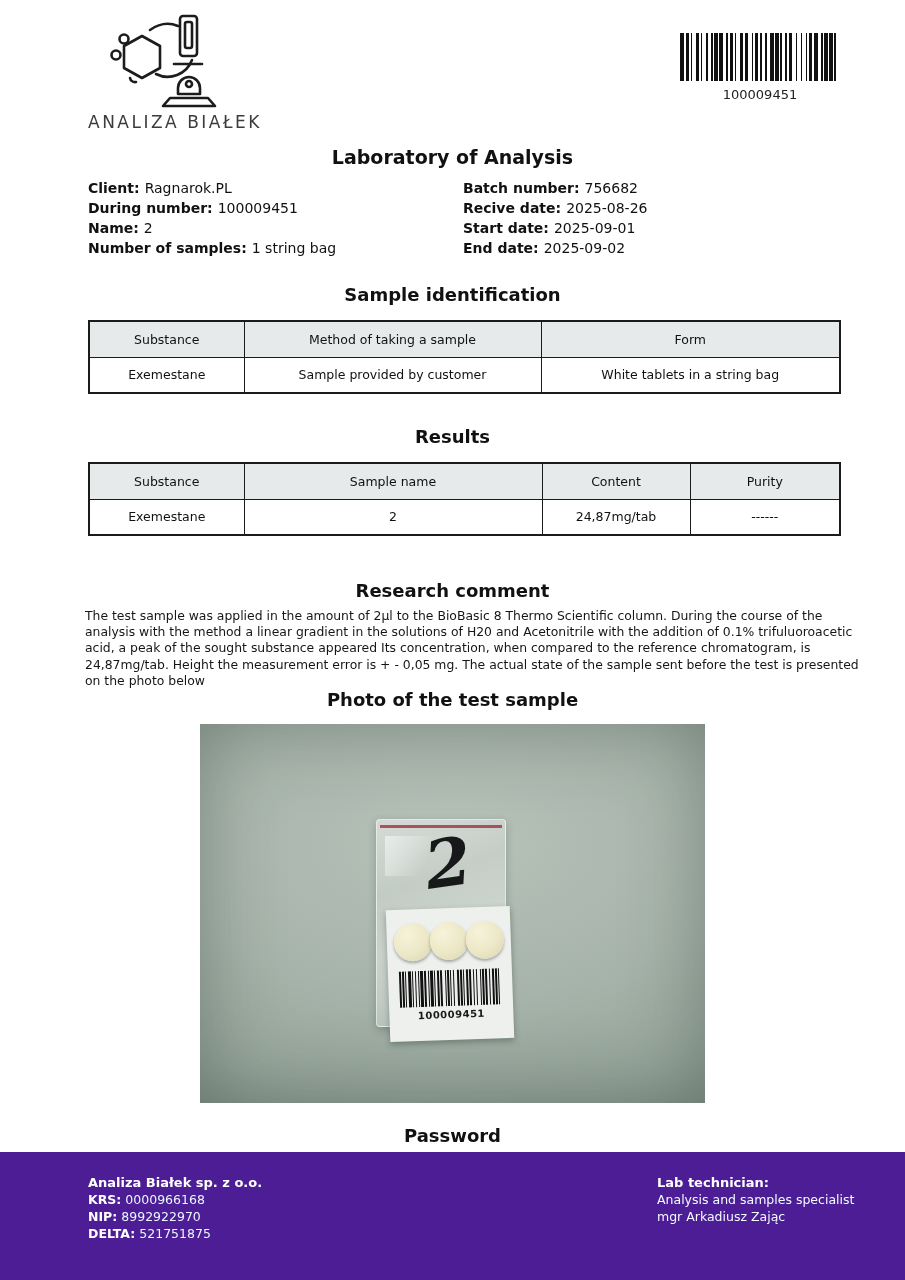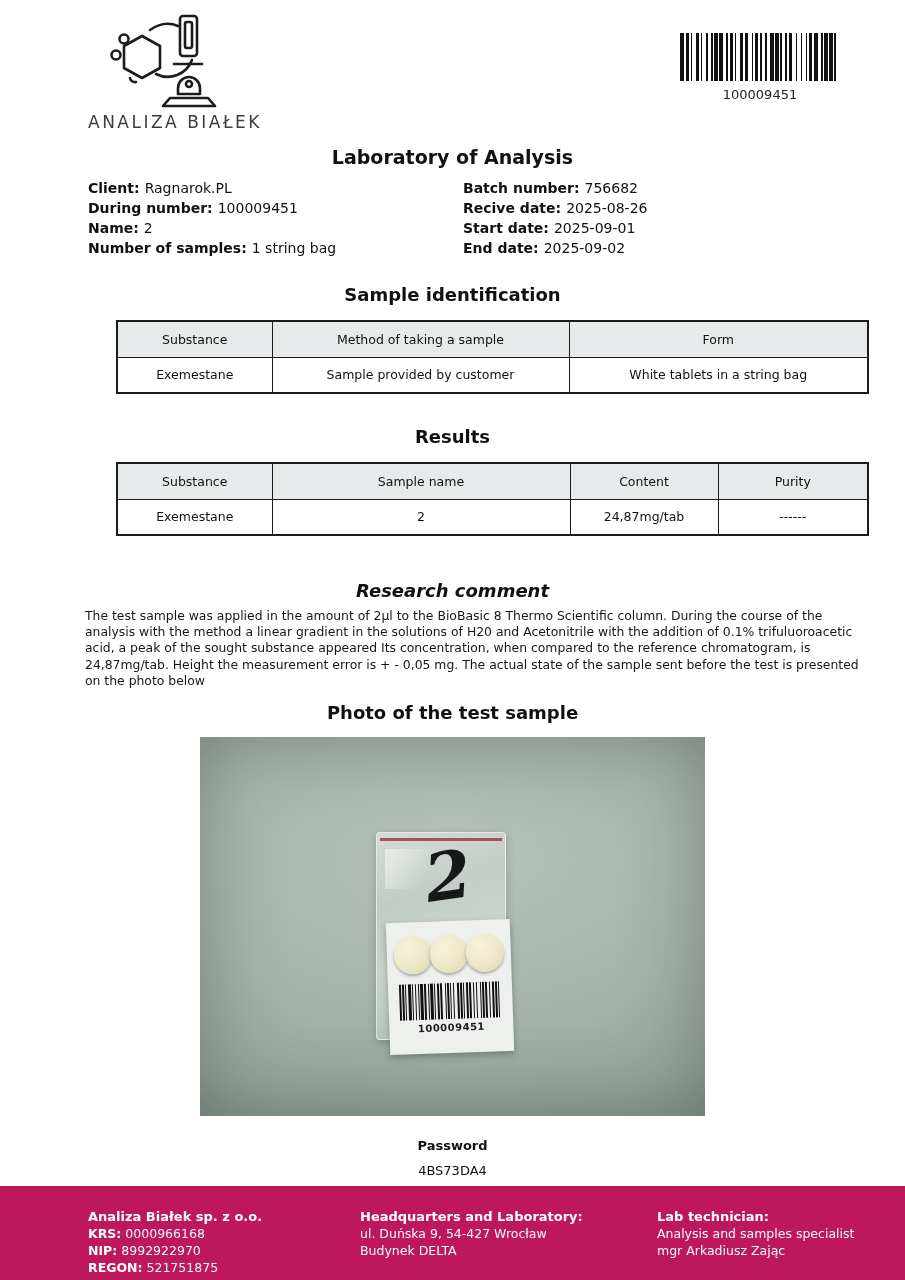--- a/index.html
+++ b/index.html
@@ -24,32 +24,32 @@
   .info .col { position:absolute; top:0; }
   .info .col.left { left:88px; }
   .info .col.right { left:463px; }
   .info .line { margin-bottom:4px; white-space:nowrap; }
   .info .lbl { font-weight:700; }
   .info .val { margin-left:5px; }
 
   .section-h { text-align:center; font-size:18px; font-weight:700; }
 
   
-  table.grid { border-collapse:collapse; margin:15px 0 0 116px; width:751px; table-layout:fixed; }
+  table.grid { border-collapse:collapse; margin:15px 0 0 88px; width:751px; table-layout:fixed; }
   table.grid th, table.grid td { border:1.5px solid #1b1b1b; font-weight:400; font-size:12.5px; text-align:center; height:36px; padding:4px 6px; }
   table.grid { border:2px solid #1b1b1b; }
   table.grid thead th { background:#e7eaea; }
   table.grid tbody td { background:#fff; }
   #tbl-ident col.c0 { width:155px; } #tbl-ident col.c1 { width:297px; } #tbl-ident col.c2 { width:299px; }
   #tbl-res col.c0 { width:155px; } #tbl-res col.c1 { width:298px; } #tbl-res col.c2 { width:148px; } #tbl-res col.c3 { width:150px; }
 
   .h-ident { margin-top:26px; }
   .h-results { margin-top:32px; }
-  .h-comment { margin-top:44px;font-style:italic; }
-  .h-photo { margin-top:13px; }
+  .h-comment { margin-top:44px; }
+  .h-photo { margin-top:0; }
 
   .comment-text { margin:7px 0 0 85px; width:778px; font-size:12.4px; line-height:16.2px; color:#161616; }
 
   
   .photo { position:relative; margin:14px 0 0 200px; width:505px; height:379px; overflow:hidden;
            background:radial-gradient(130% 95% at 50% 32%, #b7c2b9 0%, #a7b4ab 42%, #96a59b 70%, #7d8d84 100%);
            box-shadow:inset 0 0 80px rgba(35,50,44,0.35); }
   .bag { position:absolute; left:176px; top:95px; width:130px; height:208px; border-radius:4px;
          background:linear-gradient(160deg, rgba(255,255,255,0.45) 0%, rgba(255,255,255,0.22) 30%, rgba(255,255,255,0.38) 55%, rgba(255,255,255,0.2) 100%);
          border:1px solid rgba(255,255,255,0.55); box-shadow:0 3px 8px rgba(30,45,38,0.25); }
@@ -62,25 +62,25 @@
                  transform:rotate(-2deg); box-shadow:0 3px 6px rgba(30,45,38,0.35); }
   .tablets { position:absolute; left:0; right:0; top:14px; display:flex; justify-content:center; }
   .tablet { width:38px; height:38px; margin:0 -1px; border-radius:50%; flex:none;
             background:radial-gradient(circle at 35% 30%, #f7f3da 0%, #ece7c6 55%, #d8d3b0 100%);
             box-shadow:0 2px 3px rgba(20,30,25,0.35); }
   .card-barcode { position:absolute; left:50%; top:62px; transform:translateX(-50%); width:106px; }
   .card-barcode .bars { height:36px; }
   .card-barcode .num { margin-top:3px; text-align:center; font-size:10px; font-weight:700; color:#1a1a1a; letter-spacing:0.5px; }
 
   
-  .password-label { margin-top:22px; text-align:center; font-size:13px; font-weight:700; }
+  .password-label { margin-top:22px; text-align:center; font-size:18px; font-weight:700; }
   .password-value { margin-top:10px; text-align:center; font-size:13px; }
 
   
-  .footer { position:absolute; left:0; right:0; bottom:0; height:94px; background:#be185d; color:#fff; }
+  .footer { position:absolute; left:0; right:0; bottom:0; height:128px; background:#4c1d95; color:#fff; }
   .footer .fcol { position:absolute; top:22px; font-size:12.5px; line-height:17px; }
   .footer .fcol.c1 { left:88px; }
   .footer .fcol.c2 { left:360px; }
   .footer .fcol.c3 { left:657px; }
   .footer .ftitle { font-weight:700; font-size:13px; }
   .footer .flbl { font-weight:700; }
   .footer .fval { color:#e9f7fd; margin-left:4px; }
   .footer .fline { color:#f2fbff; }
 </style>
 </head>
@@ -331,26 +331,21 @@
   </div>
 
   <div class="password-label">Password</div>
   <div class="password-value">4BS73DA4</div>
 
   <div class="footer">
     <div class="fcol c1">
       <div class="ftitle">Analiza Białek sp. z o.o.</div>
       <div><span class="flbl">KRS:</span><span class="fval">0000966168</span></div>
       <div><span class="flbl">NIP:</span><span class="fval">8992922970</span></div>
-      <div><span class="flbl">REGON:</span><span class="fval">521751875</span></div>
-    </div>
-    <div class="fcol c2">
-      <div class="ftitle">Headquarters and Laboratory:</div>
-      <div class="fline">ul. Duńska 9, 54-427 Wrocław</div>
-      <div class="fline">Budynek DELTA</div>
+      <div><span class="flbl">DELTA:</span><span class="fval">521751875</span></div>
     </div>
     <div class="fcol c3">
       <div class="ftitle">Lab technician:</div>
       <div class="fline">Analysis and samples specialist</div>
       <div class="fline">mgr Arkadiusz Zając</div>
     </div>
   </div>
 
 </div>
 

